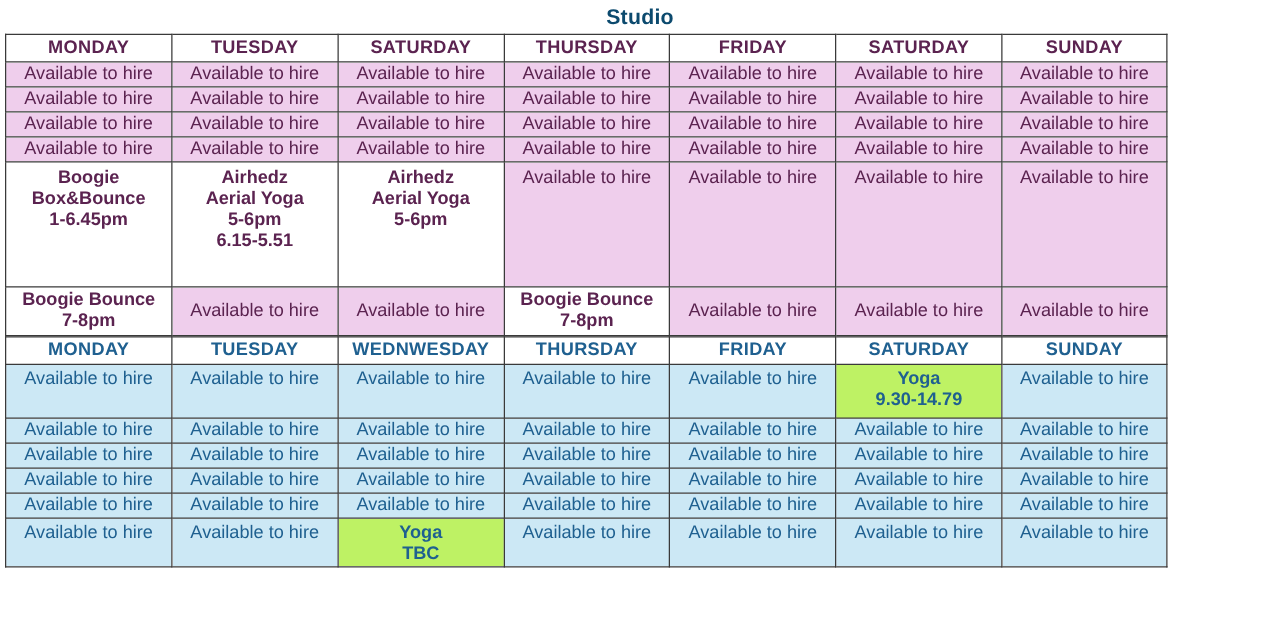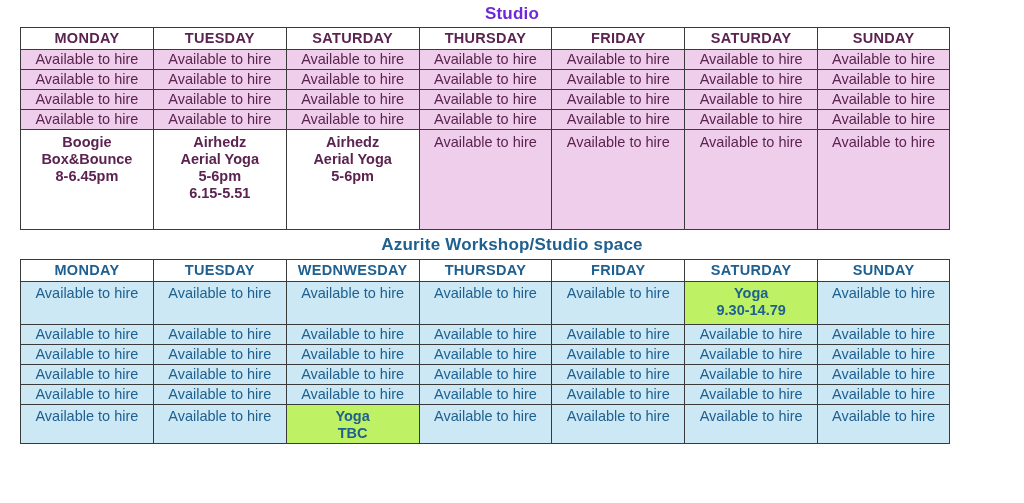--- a/index.html
+++ b/index.html
@@ -21,34 +21,34 @@
   }
 
   .section-title {
     text-align: center;
     font-weight: bold;
     font-size: 17px;
     line-height: 22px;
     letter-spacing: 0.2px;
   }
   .title-studio {
-    color: #6d28d9;
+    color: #0c4a6e;
     padding-top: 3px;
     padding-bottom: 2px;
   }
   .title-azurite {
     color: #1F6090;
     padding-top: 4px;
     padding-bottom: 3px;
   }
 
   table.sched {
     border-collapse: collapse;
     table-layout: fixed;
-    margin: 0 20px;
+    margin: 0 4px;
     width: 930px;
   }
   table.sched td, table.sched th {
     border: 1px solid #3a3a3a;
     padding: 0 2px;
     text-align: center;
     vertical-align: middle;
     font-size: 14.5px;
     line-height: 17px;
     overflow: hidden;
@@ -163,42 +163,56 @@
           <td class="avail">Available to hire</td>
           <td class="avail">Available to hire</td>
           <td class="avail">Available to hire</td>
           <td class="avail">Available to hire</td>
           <td class="avail">Available to hire</td>
         </tr>
         <tr class="r-tall">
           <td class="booked">
             <span class="cell-line">Boogie</span>
             <span class="cell-line">Box&amp;Bounce</span>
-            <span class="cell-line">8-6.45pm</span>
+            <span class="cell-line">1-6.45pm</span>
           </td>
           <td class="booked">
             <span class="cell-line">Airhedz</span>
             <span class="cell-line">Aerial Yoga</span>
             <span class="cell-line">5-6pm</span>
             <span class="cell-line">6.15-5.51</span>
           </td>
           <td class="booked">
             <span class="cell-line">Airhedz</span>
             <span class="cell-line">Aerial Yoga</span>
             <span class="cell-line">5-6pm</span>
           </td>
           <td class="avail">Available to hire</td>
           <td class="avail">Available to hire</td>
           <td class="avail">Available to hire</td>
           <td class="avail">Available to hire</td>
         </tr>
+        <tr class="r-last">
+          <td class="booked">
+            <span class="cell-line">Boogie Bounce</span>
+            <span class="cell-line">7-8pm</span>
+          </td>
+          <td class="avail">Available to hire</td>
+          <td class="avail">Available to hire</td>
+          <td class="booked">
+            <span class="cell-line">Boogie Bounce</span>
+            <span class="cell-line">7-8pm</span>
+          </td>
+          <td class="avail">Available to hire</td>
+          <td class="avail">Available to hire</td>
+          <td class="avail">Available to hire</td>
+        </tr>
       </tbody>
   </table>
 
-  <div class="section-title title-azurite">Azurite Workshop/Studio space</div>
 
   <table class="sched azurite">
     <colgroup>
         <col style="width: 14.3%;">
         <col style="width: 14.3%;">
         <col style="width: 14.3%;">
         <col style="width: 14.3%;">
         <col style="width: 14.3%;">
         <col style="width: 14.3%;">
         <col style="width: 14.2%;">

